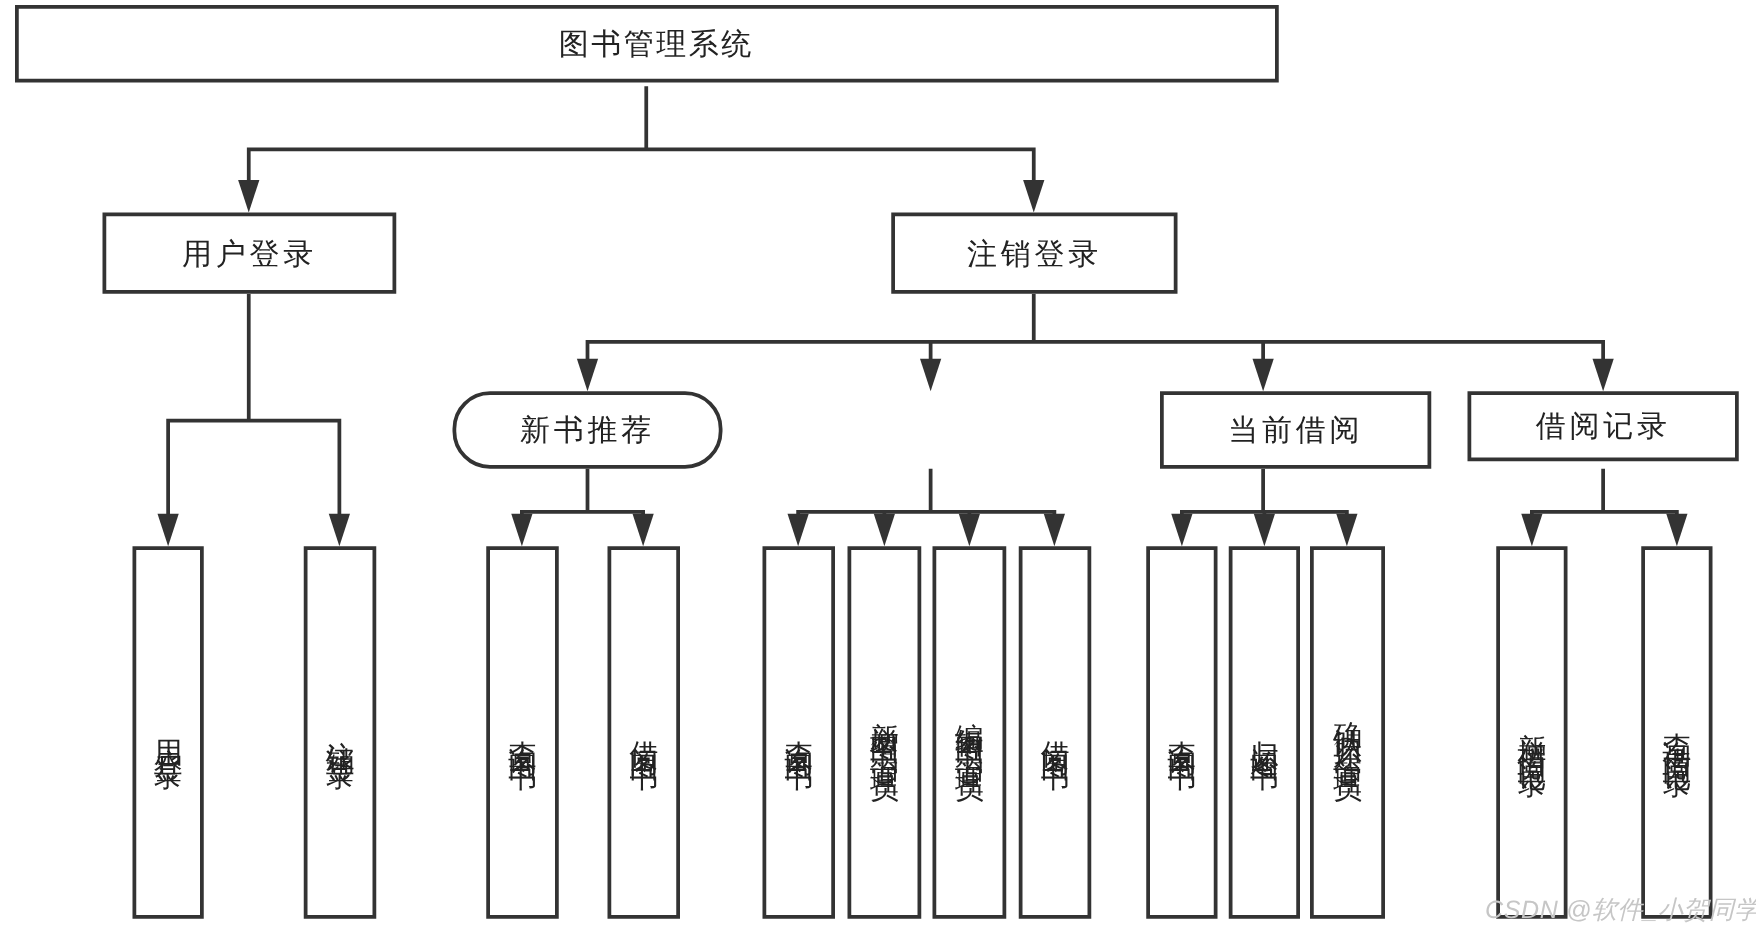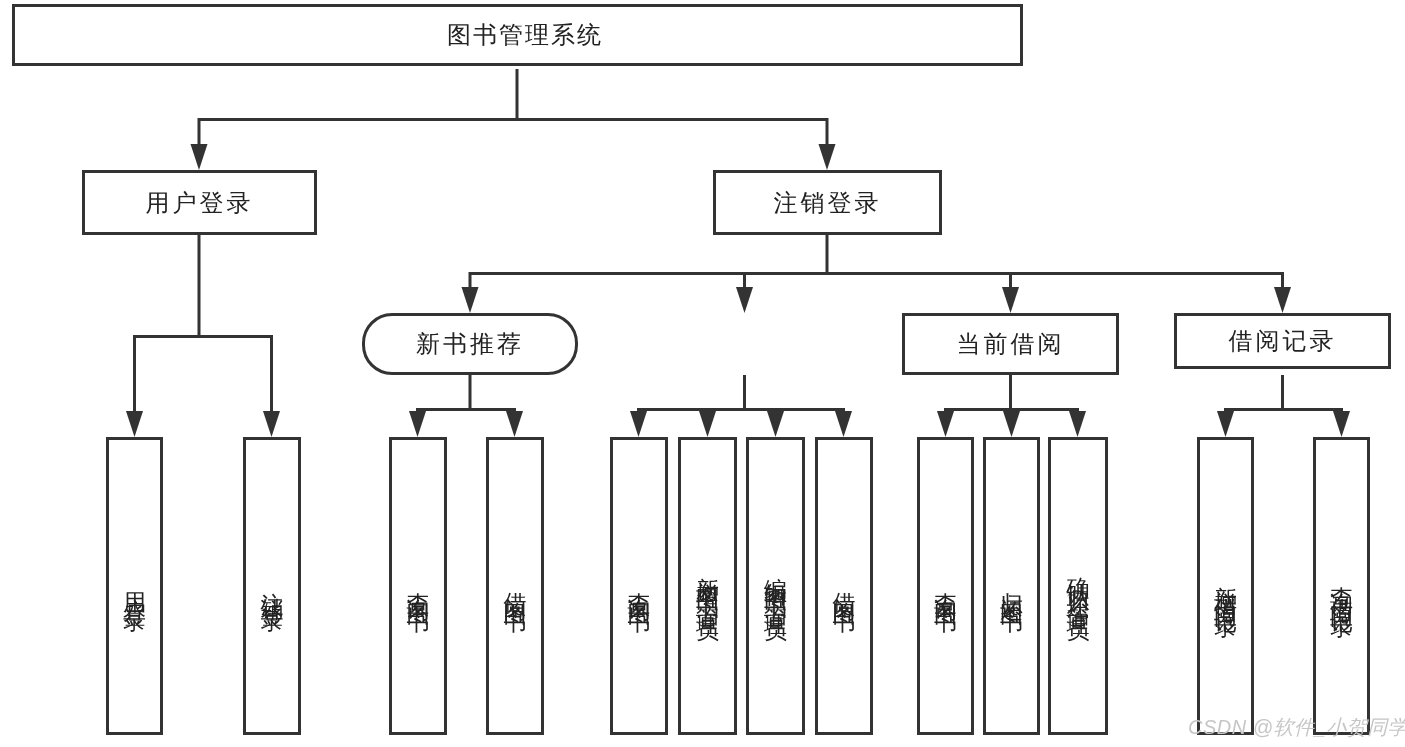--- a/index.html
+++ b/index.html
@@ -100,21 +100,21 @@
   <div class="node hz" style="left:82px;top:170px;width:235px;height:65px;">
     <span>用户登录</span>
   </div>
   <div class="node hz" style="left:713px;top:170px;width:229px;height:65px;">
     <span>注销登录</span>
   </div>
 
   <div class="node hz" style="left:362px;top:313px;width:216px;height:62px;border-radius:30px;">
     <span>新书推荐</span>
   </div>
-  <div class="node hz" style="left:902px;top:313px;width:217px;height:62px;justify-content:center;">
+  <div class="node hz" style="left:928px;top:313px;width:217px;height:62px;justify-content:center;">
     <span>当前借阅</span>
   </div>
   <div class="node hz" style="left:1174px;top:313px;width:217px;height:56px;">
     <span>借阅记录</span>
   </div>
 
   <div class="node leaf" style="left:106px;top:437px;width:57px;height:298px;">
     <span class="vtext">用户登录</span>
   </div>
   <div class="node leaf" style="left:243px;top:437px;width:58px;height:298px;">

